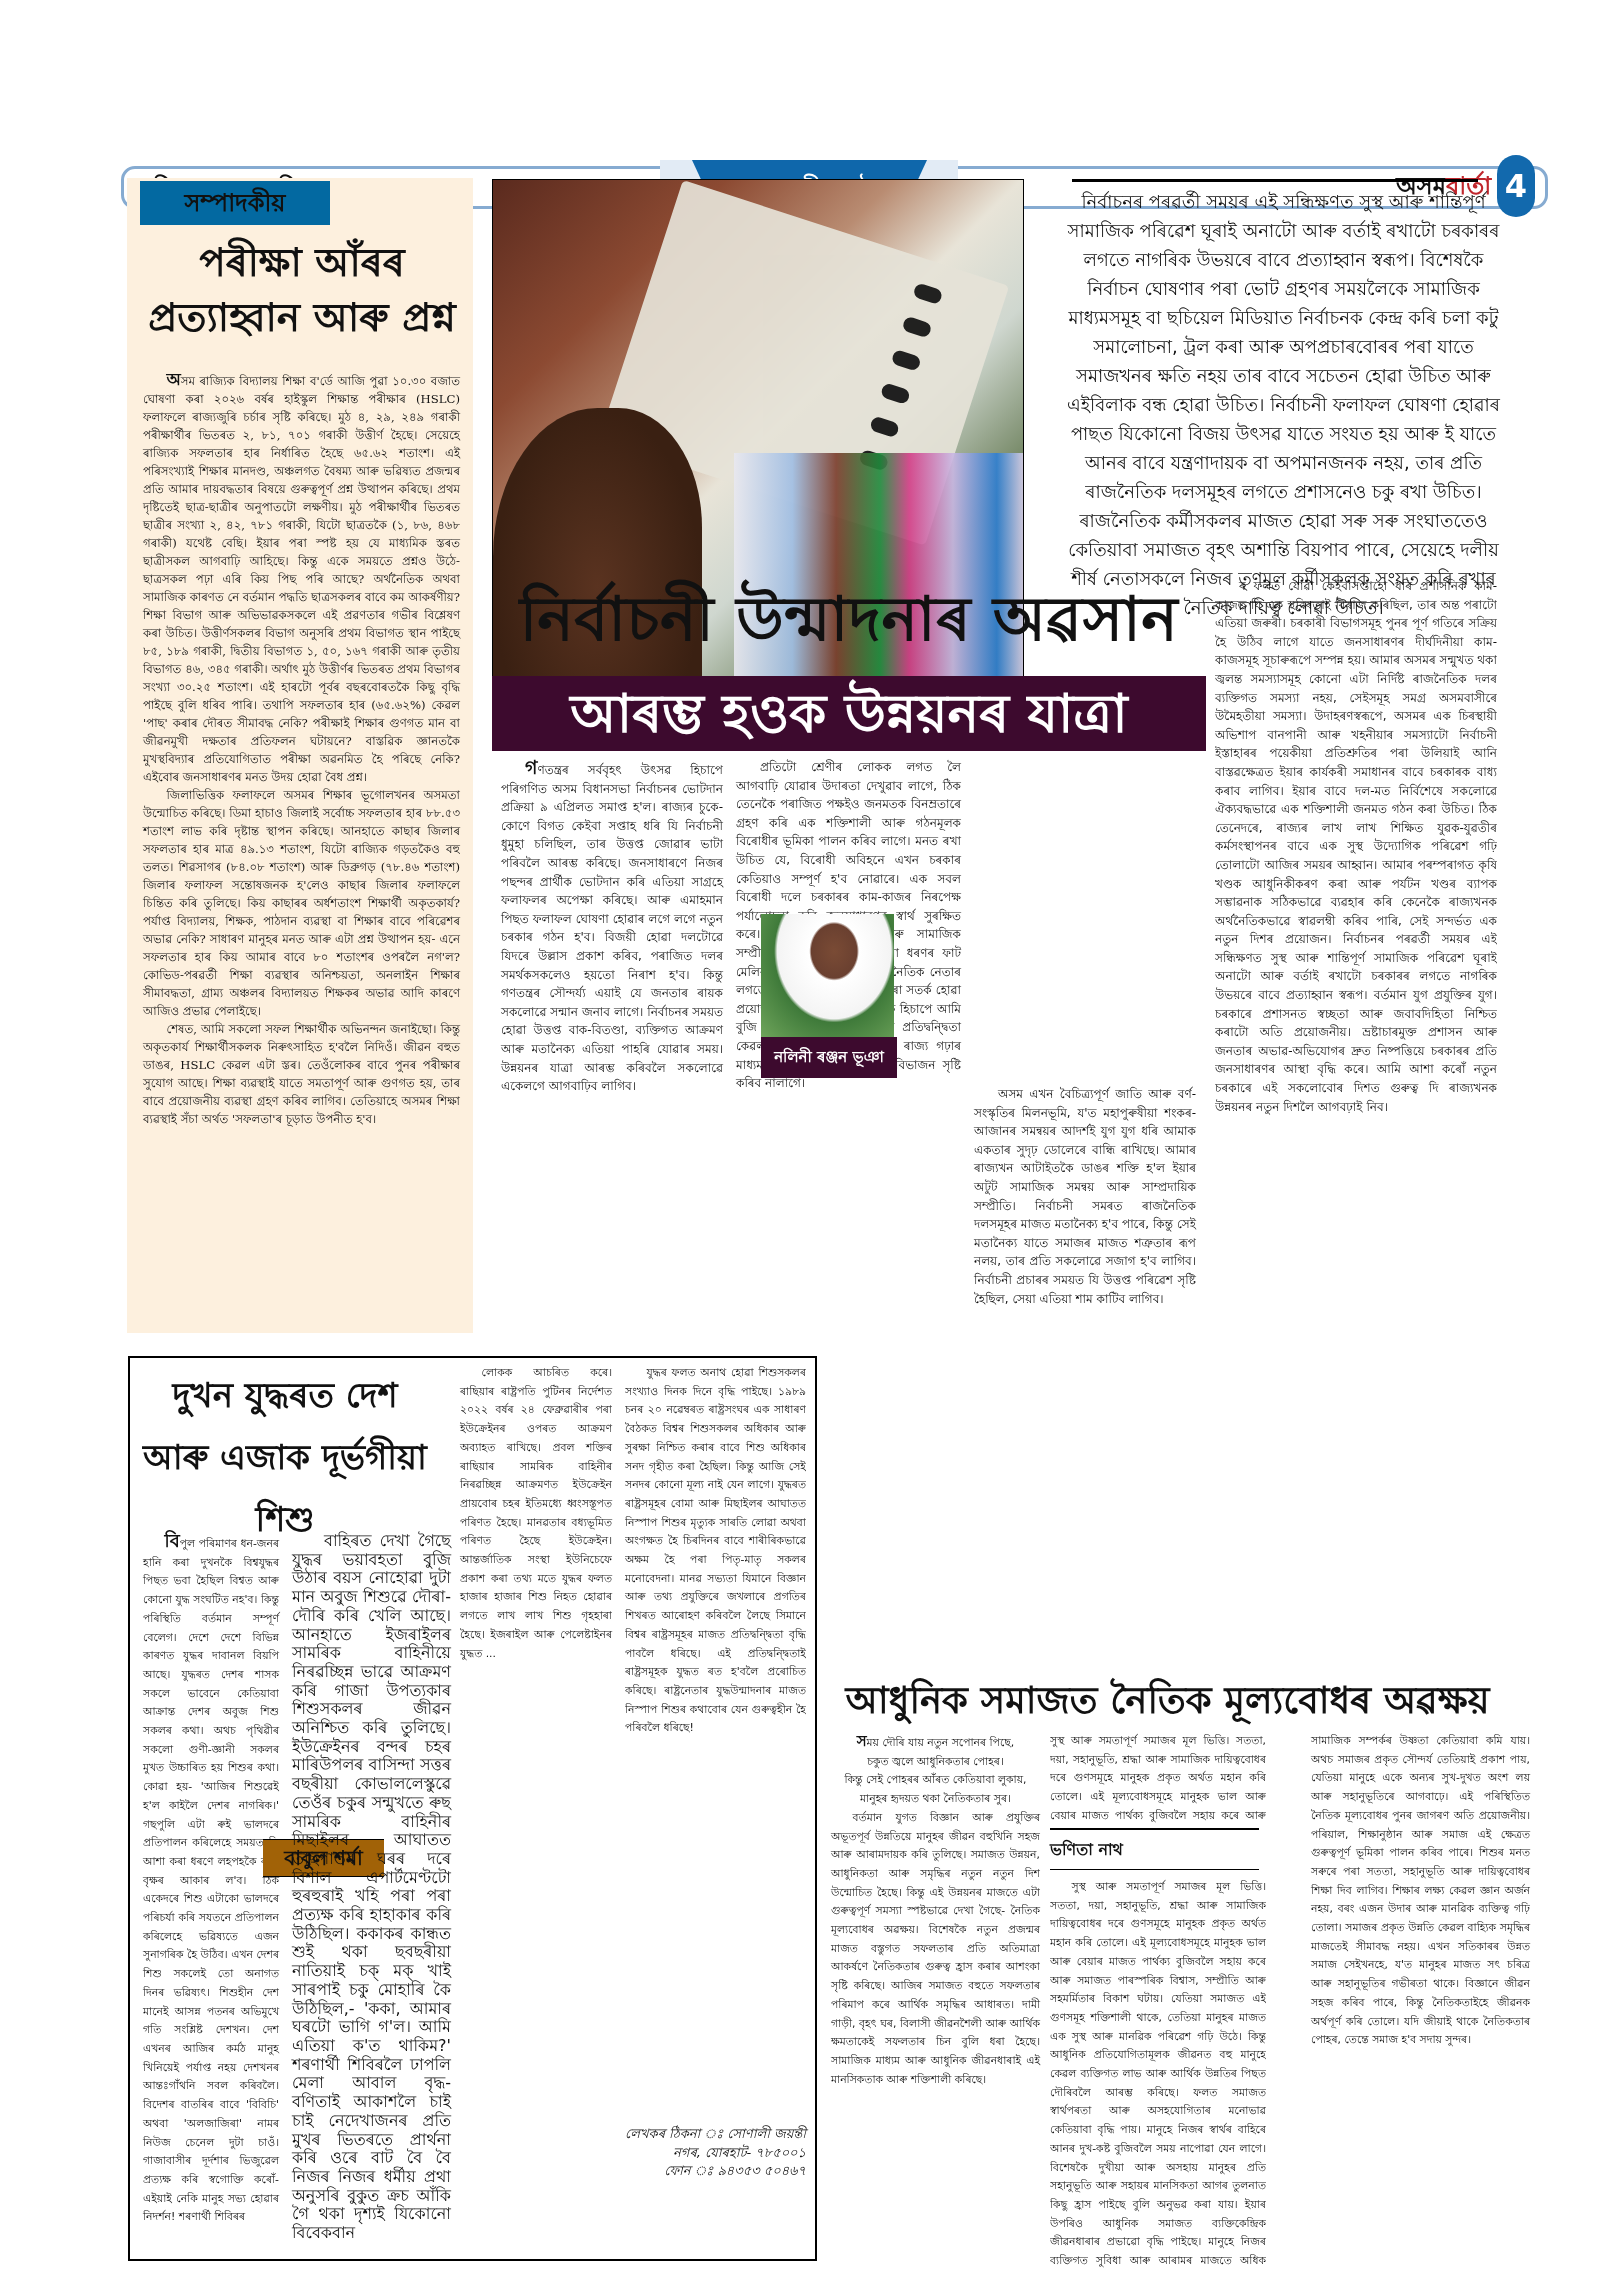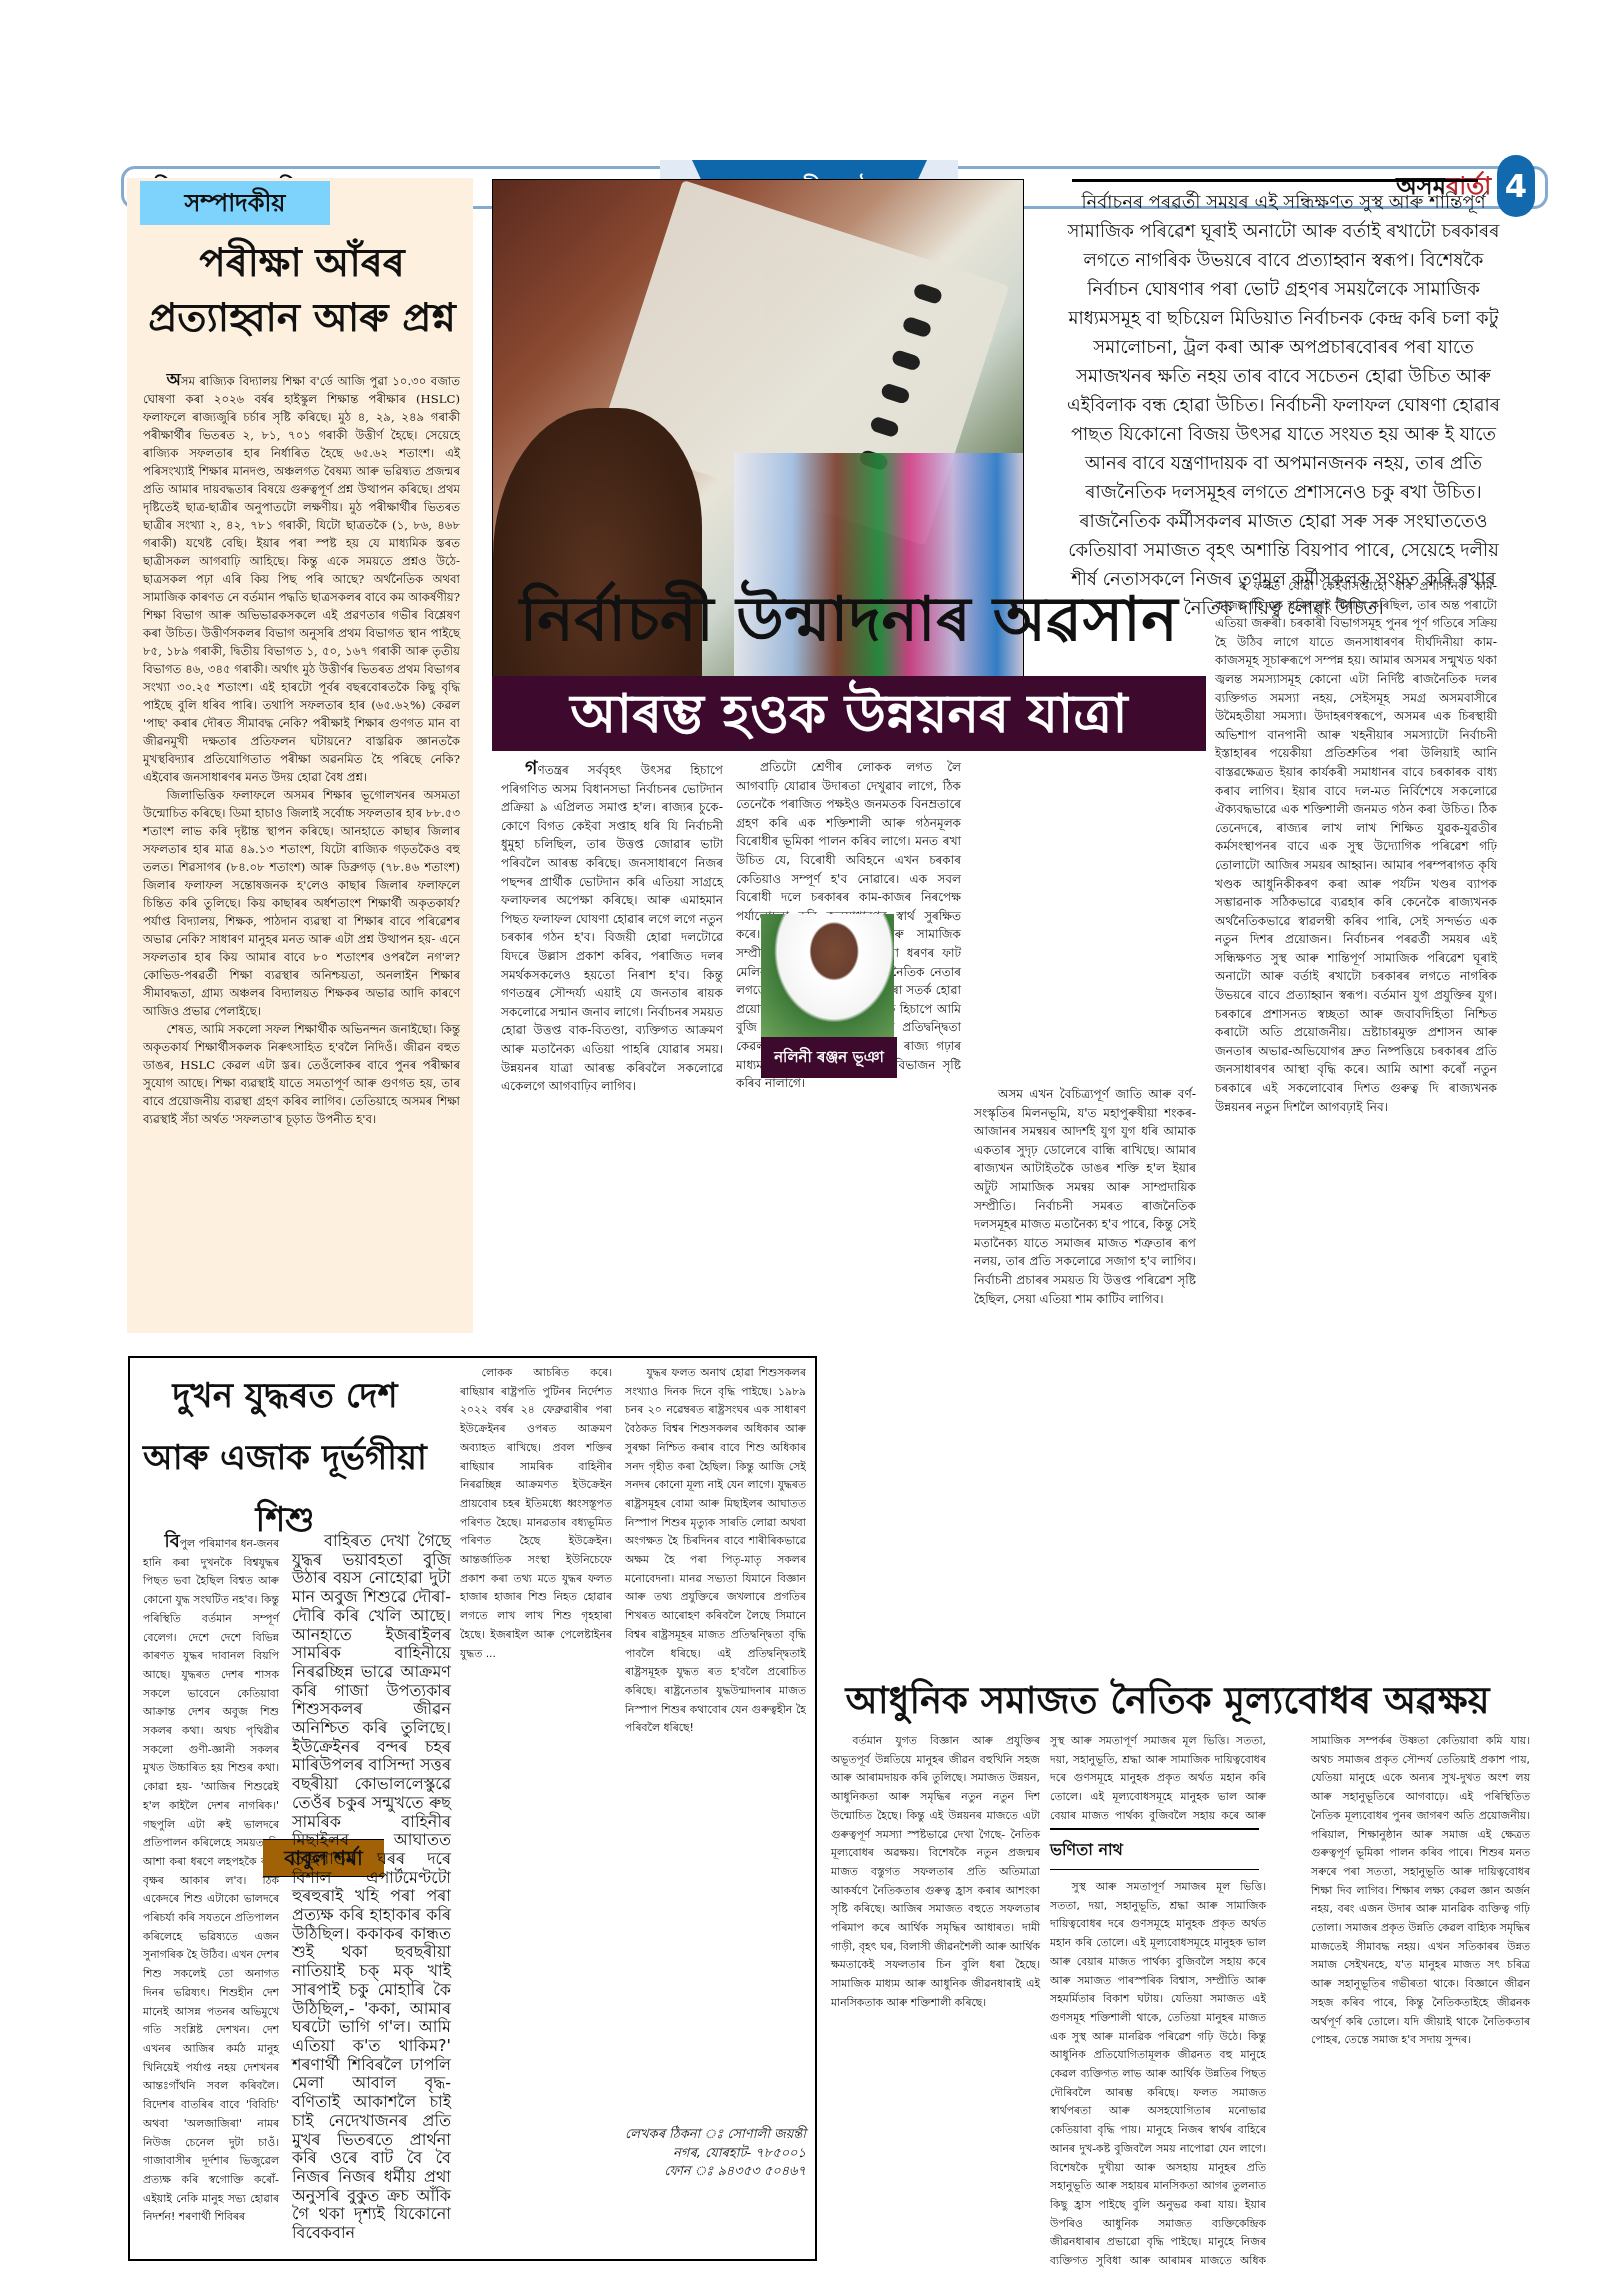--- a/index.html
+++ b/index.html
@@ -8,21 +8,21 @@
   
   .hdr { left:121px; top:166px; width:1421px; height:37px; border:3.8px solid #86abd1; border-radius:14px; background:#fff; }
   .hdr-date { left:140px; top:170px; font-size:23px; font-weight:bold; line-height:36px; }
   .hdr-tab-bg { left:660px; top:160px; width:298px; height:48px; background:#e2ebf5; }
   .hdr-tab { left:692px; top:160px; width:235px; height:61px; background:#0f67ab; color:#fff; font-size:21.6px; font-weight:bold; text-align:center; line-height:56px; clip-path:polygon(0 0,100% 0,88% 100%,12% 100%); }
   .hdr-logo { left:1396px; top:166px; font-size:24px; font-weight:bold; line-height:41px; }
   .hdr-logo .red { color:#c0272d; }
   .hdr-page { left:1497px; top:155px; width:38px; height:62px; border-radius:19px; background:#1269ad; color:#fff; font-size:32px; font-weight:bold; text-align:center; line-height:62px; }
   
   .ed { left:127px; top:178px; width:346px; height:1155px; background:#fdf0de; }
-  .ed-tag { left:140px; top:181px; width:190px; height:44px; background:#7dd3fc; font-size:24px; font-weight:bold; text-align:center; line-height:44px; }
+  .ed-tag { left:140px; top:181px; width:190px; height:44px; background:#0369a1; font-size:24px; font-weight:bold; text-align:center; line-height:44px; }
   .ed-title { left:140px; top:235px; width:324px; font-size:39px; font-weight:bold; text-align:center; line-height:55px; }
   .ed-body { left:143px; top:371px; width:317px; font-size:11.7px; line-height:18px; text-align:justify; font-family:"DejaVu Serif", serif; }
   .ed-body p { margin:0; text-indent:2em; }
   .dropcap { font-weight:bold; font-size:16.5px; }
   
   .photo { left:492px; top:179px; width:530px; height:527px; border:1.9px solid #000; overflow:hidden; background:linear-gradient(135deg,#5a2a1e 0%,#8c4a32 22%,#b98c72 38%,#e8e4d8 50%,#cfd7cf 62%,#6b7f5a 78%,#3f5a3a 100%); }
   .photo .evm { position:absolute; left:190px; top:0; width:343px; height:273px; background:#e6e3d8; transform:rotate(18deg); transform-origin:top left; border-radius:5px; opacity:.92; }
   .photo .evm i { position:absolute; width:28px; height:15px; background:#111; border-radius:7.6px; }
   .photo .crowd { position:absolute; left:241px; top:273px; width:292px; height:254px; background:linear-gradient(90deg,#e8e8f0 0%,#9fbde3 20%,#7a3b2a 35%,#1f8a3c 50%,#d23c86 60%,#c9b7e3 75%,#2f7fd2 90%,#e8d6ea 100%); opacity:.9; }
   .photo .hand { position:absolute; left:0; top:228px; width:209px; height:298px; background:radial-gradient(ellipse at 50% 60%,#5a3320 0%,#3a2012 70%); border-radius:50% 40% 0 0; }
@@ -126,20 +126,26 @@
     <p>যুদ্ধৰ ফলত অনাথ হোৱা শিশুসকলৰ সংখ্যাও দিনক দিনে বৃদ্ধি পাইছে। ১৯৮৯ চনৰ ২০ নৱেম্বৰত ৰাষ্ট্ৰসংঘৰ এক সাধাৰণ বৈঠকত বিশ্বৰ শিশুসকলৰ অধিকাৰ আৰু সুৰক্ষা নিশ্চিত কৰাৰ বাবে শিশু অধিকাৰ সনদ গৃহীত কৰা হৈছিল। কিন্তু আজি সেই সনদৰ কোনো মূল্য নাই যেন লাগে। যুদ্ধৰত ৰাষ্ট্ৰসমূহৰ বোমা আৰু মিছাইলৰ আঘাতত নিস্পাপ শিশুৰ মৃত্যুক সাৰতি লোৱা অথবা অংগক্ষত হৈ চিৰদিনৰ বাবে শাৰীৰিকভাৱে অক্ষম হৈ পৰা পিতৃ-মাতৃ সকলৰ মনোবেদনা। মানৱ সভ্যতা যিমানে বিজ্ঞান আৰু তথ্য প্ৰযুক্তিৰে জখলাৰে প্ৰগতিৰ শিখৰত আৰোহণ কৰিবলৈ লৈছে সিমানে বিশ্বৰ ৰাষ্ট্ৰসমূহৰ মাজত প্ৰতিদ্বন্দ্বিতা বৃদ্ধি পাবলৈ ধৰিছে। এই প্ৰতিদ্বন্দ্বিতাই ৰাষ্ট্ৰসমূহক যুদ্ধত ৰত হ'বলৈ প্ৰৰোচিত কৰিছে। ৰাষ্ট্ৰনেতাৰ যুদ্ধউন্মাদনাৰ মাজত নিস্পাপ শিশুৰ কথাবোৰ যেন গুৰুত্বহীন হৈ পৰিবলৈ ধৰিছে!</p>
   </div>
 <div class="abs war-sig">
   <div>লেখকৰ ঠিকনা ঃ সোণালী জয়ন্তী</div>
   <div>নগৰ, যোৰহাট- ৭৮৫০০১</div>
   <div>ফোন ঃ ৯৪৩৫৩ ৫০৪৬৭</div>
 </div>
 
 <div class="abs moral-title">আধুনিক সমাজত নৈতিক মূল্যবোধৰ অৱক্ষয়</div>
 <div class="abs col moral-c1">
+  <div class="centered">
+    <p><b style="font-size:15px">স</b><span>ময় দৌৰি যায় নতুন সপোনৰ পিছে,</span></p>
+    <p>চকুত জ্বলে আধুনিকতাৰ পোহৰ।</p>
+    <p>কিন্তু সেই পোহৰৰ আঁৰত কেতিয়াবা লুকায়,</p>
+    <p>মানুহৰ হৃদয়ত থকা নৈতিকতাৰ সুৰ।</p>
+  </div>
   <p>বৰ্তমান যুগত বিজ্ঞান আৰু প্ৰযুক্তিৰ অভূতপূৰ্ব উন্নতিয়ে মানুহৰ জীৱন বহুখিনি সহজ আৰু আৰামদায়ক কৰি তুলিছে। সমাজত উন্নয়ন, আধুনিকতা আৰু সমৃদ্ধিৰ নতুন নতুন দিশ উন্মোচিত হৈছে। কিন্তু এই উন্নয়নৰ মাজতে এটা গুৰুত্বপূৰ্ণ সমস্যা স্পষ্টভাৱে দেখা গৈছে- নৈতিক মূল্যবোধৰ অৱক্ষয়। বিশেষকৈ নতুন প্ৰজন্মৰ মাজত বস্তুগত সফলতাৰ প্ৰতি অতিমাত্ৰা আকৰ্ষণে নৈতিকতাৰ গুৰুত্ব হ্ৰাস কৰাৰ আশংকা সৃষ্টি কৰিছে। আজিৰ সমাজত বহুতে সফলতাৰ পৰিমাপ কৰে আৰ্থিক সমৃদ্ধিৰ আধাৰত। দামী গাড়ী, বৃহৎ ঘৰ, বিলাসী জীৱনশৈলী আৰু আৰ্থিক ক্ষমতাকেই সফলতাৰ চিন বুলি ধৰা হৈছে। সামাজিক মাধ্যম আৰু আধুনিক জীৱনধাৰাই এই মানসিকতাক আৰু শক্তিশালী কৰিছে।</p>
 </div>
 <div class="abs col moral-c2" style="height:95px;overflow:hidden">
     <p style="text-indent:0">সুস্থ আৰু সমতাপূৰ্ণ সমাজৰ মূল ভিত্তি। সততা, দয়া, সহানুভূতি, শ্ৰদ্ধা আৰু সামাজিক দায়িত্ববোধৰ দৰে গুণসমূহে মানুহক প্ৰকৃত অৰ্থত মহান কৰি তোলে। এই মূল্যবোধসমূহে মানুহক ভাল আৰু বেয়াৰ মাজত পাৰ্থক্য বুজিবলৈ সহায় কৰে আৰু সমাজত পাৰস্পৰিক বিশ্বাস, সম্প্ৰীতি আৰু সহমৰ্মিতাৰ বিকাশ ঘটায়। যেতিয়া সমাজত এই গুণসমূহ শক্তিশালী থাকে, তেতিয়া মানুহৰ মাজত এক সুস্থ আৰু মানৱিক পৰিৱেশ গঢ়ি উঠে। কিন্তু আধুনিক প্ৰতিযোগিতামূলক জীৱনত বহু মানুহে কেৱল ব্যক্তিগত লাভ আৰু আৰ্থিক উন্নতিৰ পিছত দৌৰিবলৈ আৰম্ভ কৰিছে। ফলত সমাজত স্বাৰ্থপৰতা আৰু অসহযোগিতাৰ মনোভাৱ কেতিয়াবা বৃদ্ধি পায়। মানুহে নিজৰ স্বাৰ্থৰ বাহিৰে আনৰ দুখ-কষ্ট বুজিবলৈ সময় নাপোৱা যেন লাগে। বিশেষকৈ দুখীয়া আৰু অসহায় মানুহৰ প্ৰতি সহানুভূতি আৰু সহায়ৰ মানসিকতা আগৰ তুলনাত কিছু হ্ৰাস পাইছে বুলি অনুভৱ কৰা যায়। ইয়াৰ উপৰিও আধুনিক সমাজত ব্যক্তিকেন্দ্ৰিক জীৱনধাৰাৰ প্ৰভাৱো বৃদ্ধি পাইছে। মানুহে নিজৰ ব্যক্তিগত সুবিধা আৰু আৰামৰ মাজতে অধিক সীমাবদ্ধ হৈ পৰিছে।</p>
   </div>
 <div class="abs moral-author">ভণিতা নাথ</div>
 <div class="abs moral-rule"></div>
 <div class="abs col moral-c2" style="top:1878px;height:393px;overflow:hidden">
     <p>সুস্থ আৰু সমতাপূৰ্ণ সমাজৰ মূল ভিত্তি। সততা, দয়া, সহানুভূতি, শ্ৰদ্ধা আৰু সামাজিক দায়িত্ববোধৰ দৰে গুণসমূহে মানুহক প্ৰকৃত অৰ্থত মহান কৰি তোলে। এই মূল্যবোধসমূহে মানুহক ভাল আৰু বেয়াৰ মাজত পাৰ্থক্য বুজিবলৈ সহায় কৰে আৰু সমাজত পাৰস্পৰিক বিশ্বাস, সম্প্ৰীতি আৰু সহমৰ্মিতাৰ বিকাশ ঘটায়। যেতিয়া সমাজত এই গুণসমূহ শক্তিশালী থাকে, তেতিয়া মানুহৰ মাজত এক সুস্থ আৰু মানৱিক পৰিৱেশ গঢ়ি উঠে। কিন্তু আধুনিক প্ৰতিযোগিতামূলক জীৱনত বহু মানুহে কেৱল ব্যক্তিগত লাভ আৰু আৰ্থিক উন্নতিৰ পিছত দৌৰিবলৈ আৰম্ভ কৰিছে। ফলত সমাজত স্বাৰ্থপৰতা আৰু অসহযোগিতাৰ মনোভাৱ কেতিয়াবা বৃদ্ধি পায়। মানুহে নিজৰ স্বাৰ্থৰ বাহিৰে আনৰ দুখ-কষ্ট বুজিবলৈ সময় নাপোৱা যেন লাগে। বিশেষকৈ দুখীয়া আৰু অসহায় মানুহৰ প্ৰতি সহানুভূতি আৰু সহায়ৰ মানসিকতা আগৰ তুলনাত কিছু হ্ৰাস পাইছে বুলি অনুভৱ কৰা যায়। ইয়াৰ উপৰিও আধুনিক সমাজত ব্যক্তিকেন্দ্ৰিক জীৱনধাৰাৰ প্ৰভাৱো বৃদ্ধি পাইছে। মানুহে নিজৰ ব্যক্তিগত সুবিধা আৰু আৰামৰ মাজতে অধিক সীমাবদ্ধ হৈ পৰিছে।</p>
   </div>

